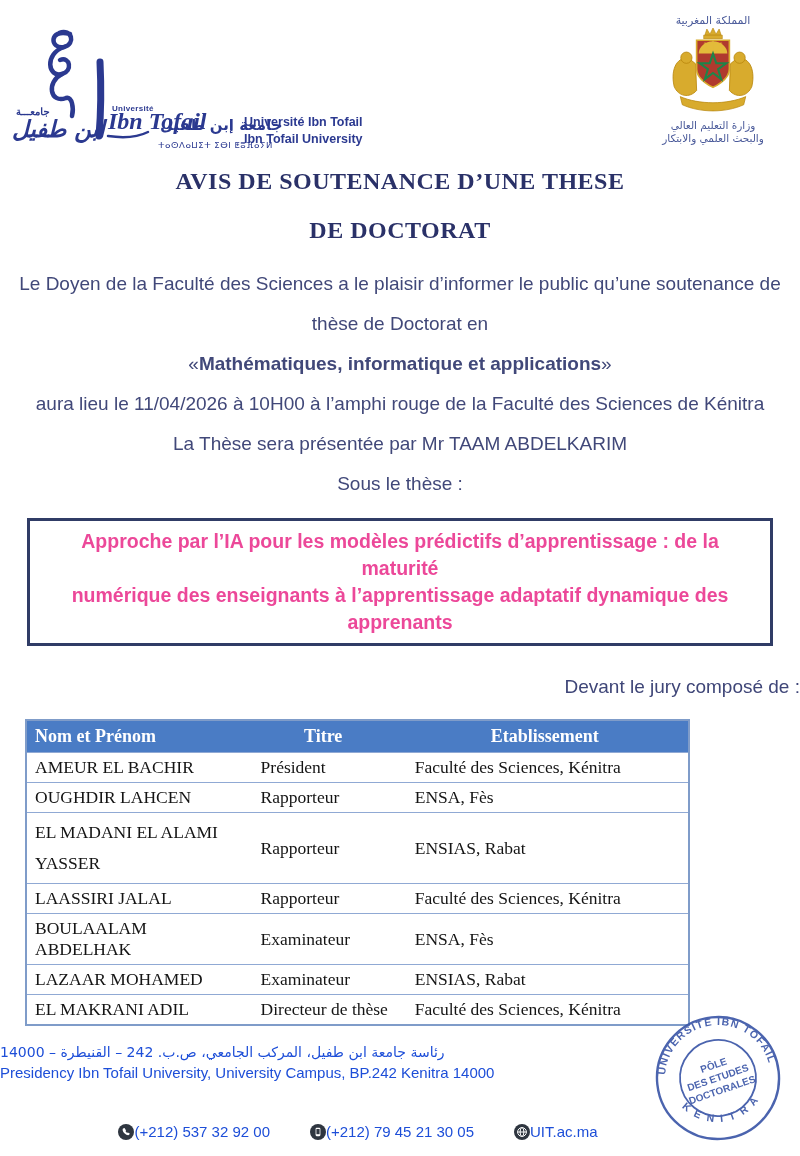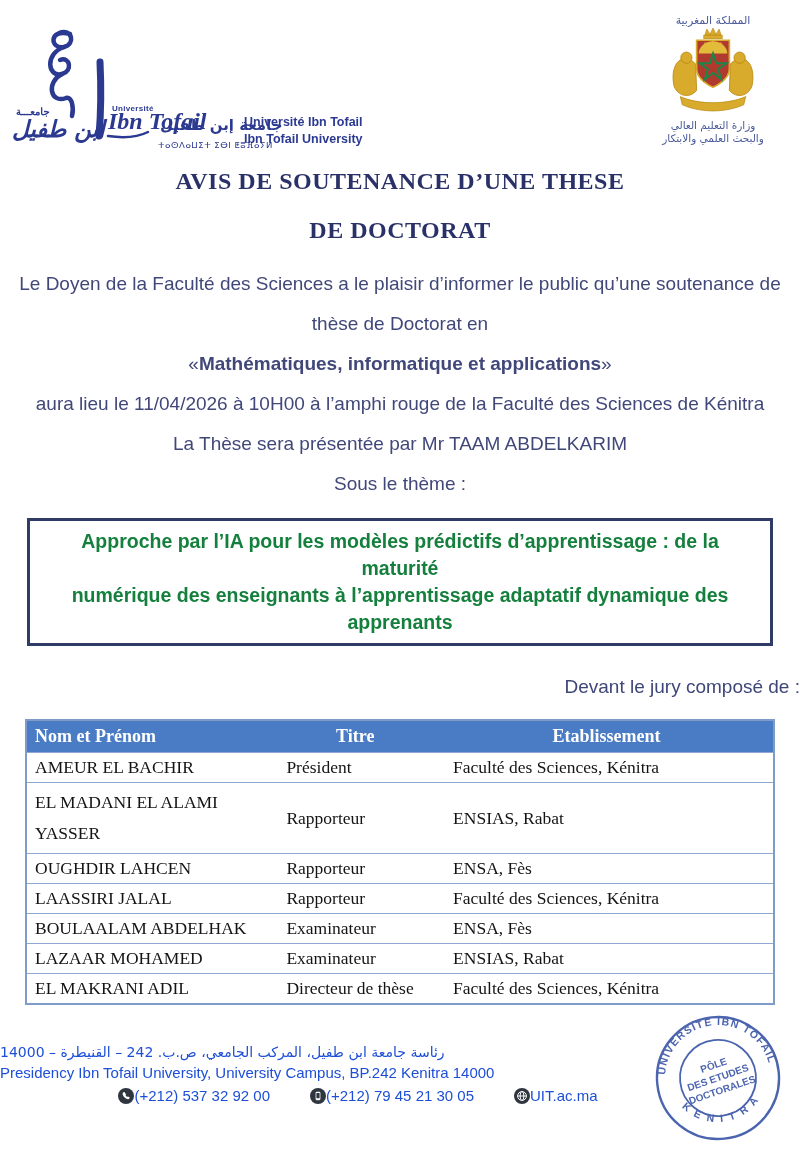--- a/index.html
+++ b/index.html
@@ -31,43 +31,43 @@
   .title{margin:0;text-align:center;color:#2a3168;font-family:"Liberation Serif",serif;
          font-weight:bold;font-size:24px;letter-spacing:.5px;}
   .title.l1{padding-top:168px;}
   .title.l2{padding-top:22px;}
   .bodytext{margin:0;text-align:center;color:#414879;font-size:19px;line-height:40px;}
   .bodytext.first{margin-top:20px;}
   .bodytext b{font-weight:bold;}
 
   
   .theme-box{margin:14px 27px 0 27px;border:3px solid #303c66;padding:7px 12px;
-             text-align:center;color:#15803d;font-weight:bold;font-size:19.5px;line-height:27px;}
+             text-align:center;color:#ec4899;font-weight:bold;font-size:19.5px;line-height:27px;}
 
   
   .jury-heading{margin:30px 0 0 25px;color:#3f4678;font-size:19px;text-align:right;}
-  table.jury{border-collapse:collapse;margin:21px 0 0 25px;width:750px;
+  table.jury{border-collapse:collapse;margin:21px 0 0 25px;width:665px;
              font-family:"Liberation Serif",serif;border:2px solid #7f9cc9;}
   table.jury th{background:#4a7cc5;color:#ffffff;font-size:18px;font-weight:bold;
                 padding:5px 8px;text-align:center;}
   table.jury th.left{text-align:left;}
   table.jury td{color:#141414;font-size:17.5px;padding:4px 8px;vertical-align:middle;
                 border-top:1px solid #90a9d4;line-height:21px;}
   table.jury td.name{white-space:pre-line;}
   table.jury td.tall{line-height:31px;}
   table.jury td.titre{padding-left:16px;}
   table.jury td.etab{padding-left:13px;}
 
   
   .footer{position:absolute;top:1042px;left:0;width:716px;color:#1d4ed8;}
   .footer .ar{font-size:14px;line-height:20px;font-family:"DejaVu Sans",sans-serif;}
   .footer .en{font-size:15px;line-height:21px;}
   .contacts{margin-top:4px;display:flex;justify-content:center;gap:40px;font-size:15px;
             align-items:center;}
-  .contact{display:flex;align-items:center;}
+  .contact{display:flex;align-items:center;margin-top:36px;}
 
   
   .stamp{position:absolute;left:648px;top:1008px;width:140px;height:140px;
          transform:rotate(-6deg);opacity:.92;}
 </style>
 </head>
 <body>
 
 <div class="page">
 
@@ -124,21 +124,21 @@
   </div>
 
   <h1 class="title l1">AVIS DE SOUTENANCE D’UNE THESE</h1>
   <h1 class="title l2">DE DOCTORAT</h1>
 
   <p class="bodytext first">Le Doyen de la Faculté des Sciences a le plaisir d’informer le public qu’une soutenance de</p>
   <p class="bodytext">thèse de Doctorat en</p>
   <p class="bodytext"><span>«</span><b>Mathématiques, informatique et applications</b><span>»</span></p>
   <p class="bodytext">aura lieu le 11/04/2026 à 10H00 à l’amphi rouge de la Faculté des Sciences de Kénitra</p>
   <p class="bodytext">La Thèse sera présentée par Mr TAAM ABDELKARIM</p>
-  <p class="bodytext">Sous le thème :</p>
+  <p class="bodytext">Sous le thèse :</p>
 
   <div class="theme-box">
     <div>Approche par l’IA pour les modèles prédictifs d’apprentissage : de la maturité</div>
     <div>numérique des enseignants à l’apprentissage adaptatif dynamique des apprenants</div>
   </div>
 
   <div class="jury-heading">Devant le jury composé de :</div>
 
   <table class="jury">
     <colgroup>
@@ -153,29 +153,29 @@
         <th>Etablissement</th>
       </tr>
     </thead>
     <tbody>
       <tr>
         <td class="name">AMEUR EL BACHIR</td>
         <td class="titre">Président</td>
         <td class="etab">Faculté des Sciences, Kénitra</td>
       </tr>
       <tr>
+        <td class="name">OUGHDIR LAHCEN</td>
+        <td class="titre">Rapporteur</td>
+        <td class="etab">ENSA, Fès</td>
+      </tr>
+      <tr>
         <td class="name tall">EL MADANI EL ALAMI
 YASSER</td>
         <td class="titre">Rapporteur</td>
         <td class="etab">ENSIAS, Rabat</td>
-      </tr>
-      <tr>
-        <td class="name">OUGHDIR LAHCEN</td>
-        <td class="titre">Rapporteur</td>
-        <td class="etab">ENSA, Fès</td>
       </tr>
       <tr>
         <td class="name">LAASSIRI JALAL</td>
         <td class="titre">Rapporteur</td>
         <td class="etab">Faculté des Sciences, Kénitra</td>
       </tr>
       <tr>
         <td class="name">BOULAALAM ABDELHAK</td>
         <td class="titre">Examinateur</td>
         <td class="etab">ENSA, Fès</td>

